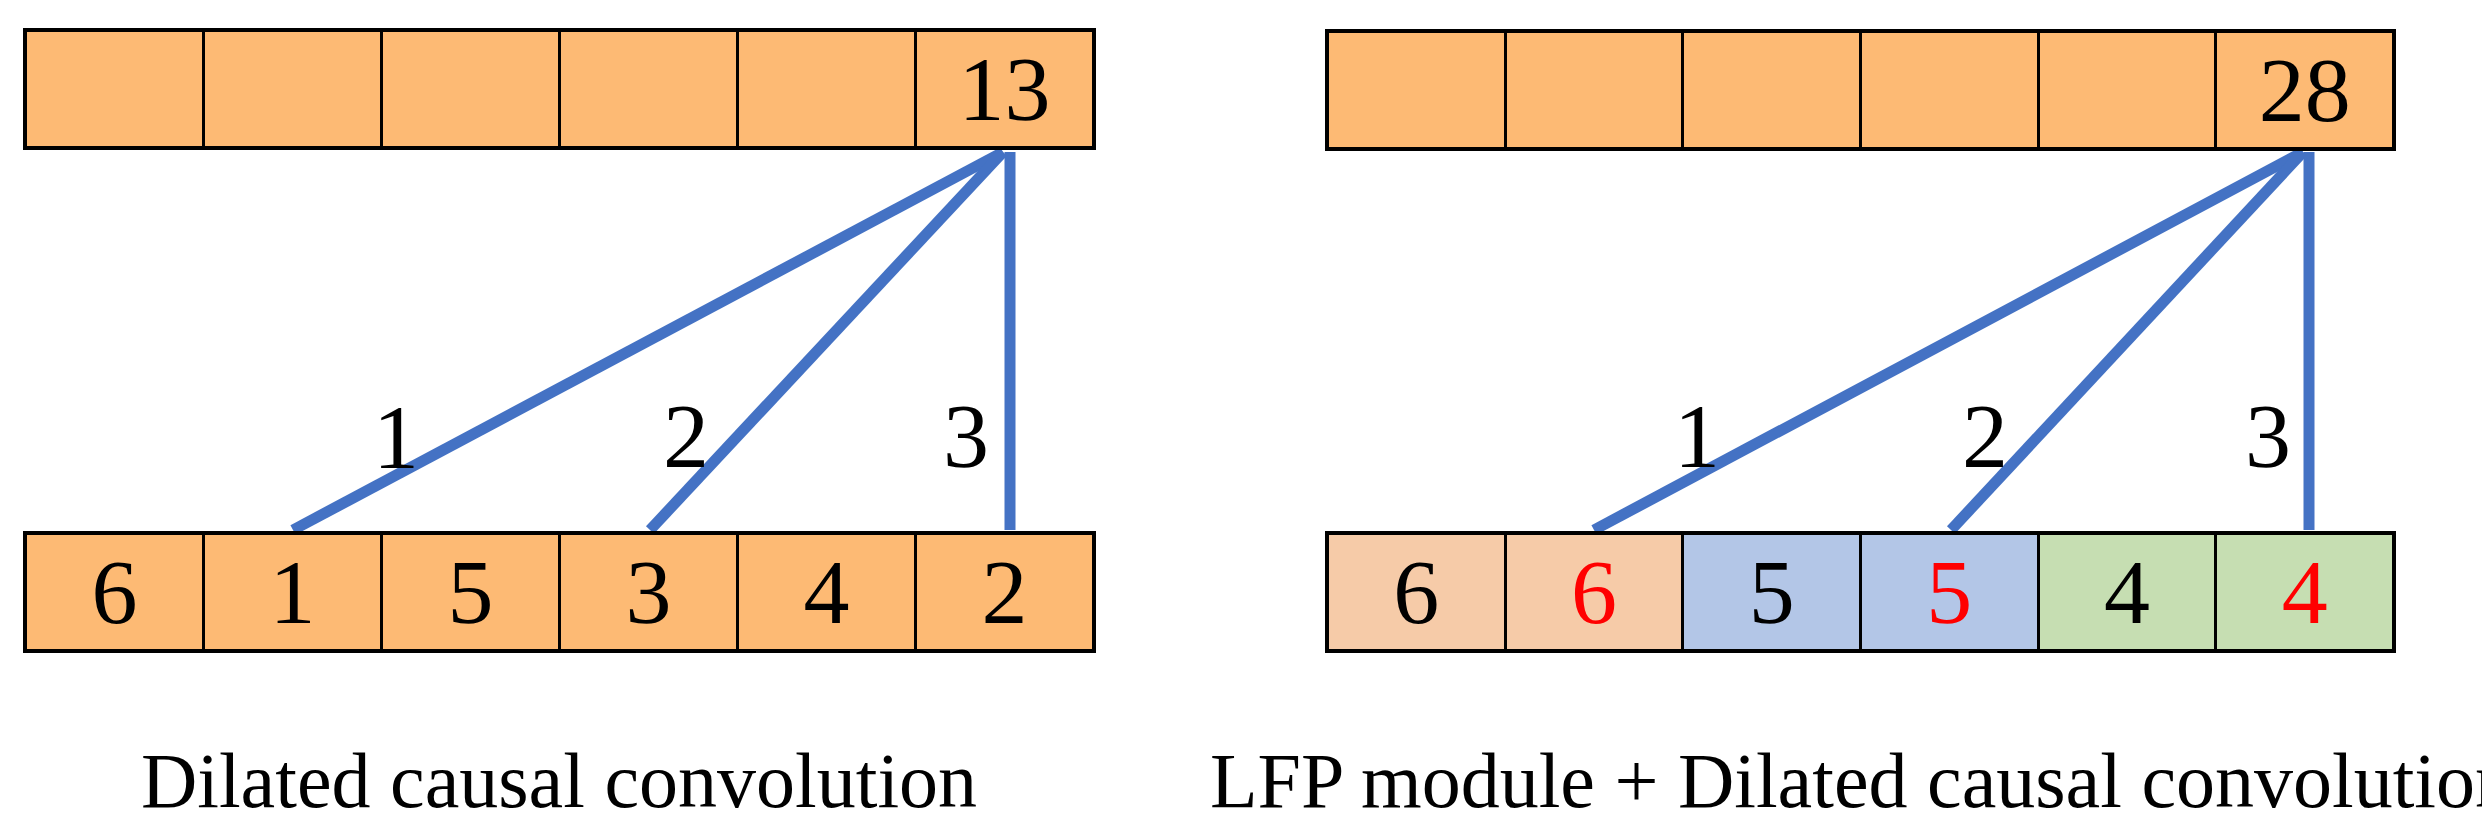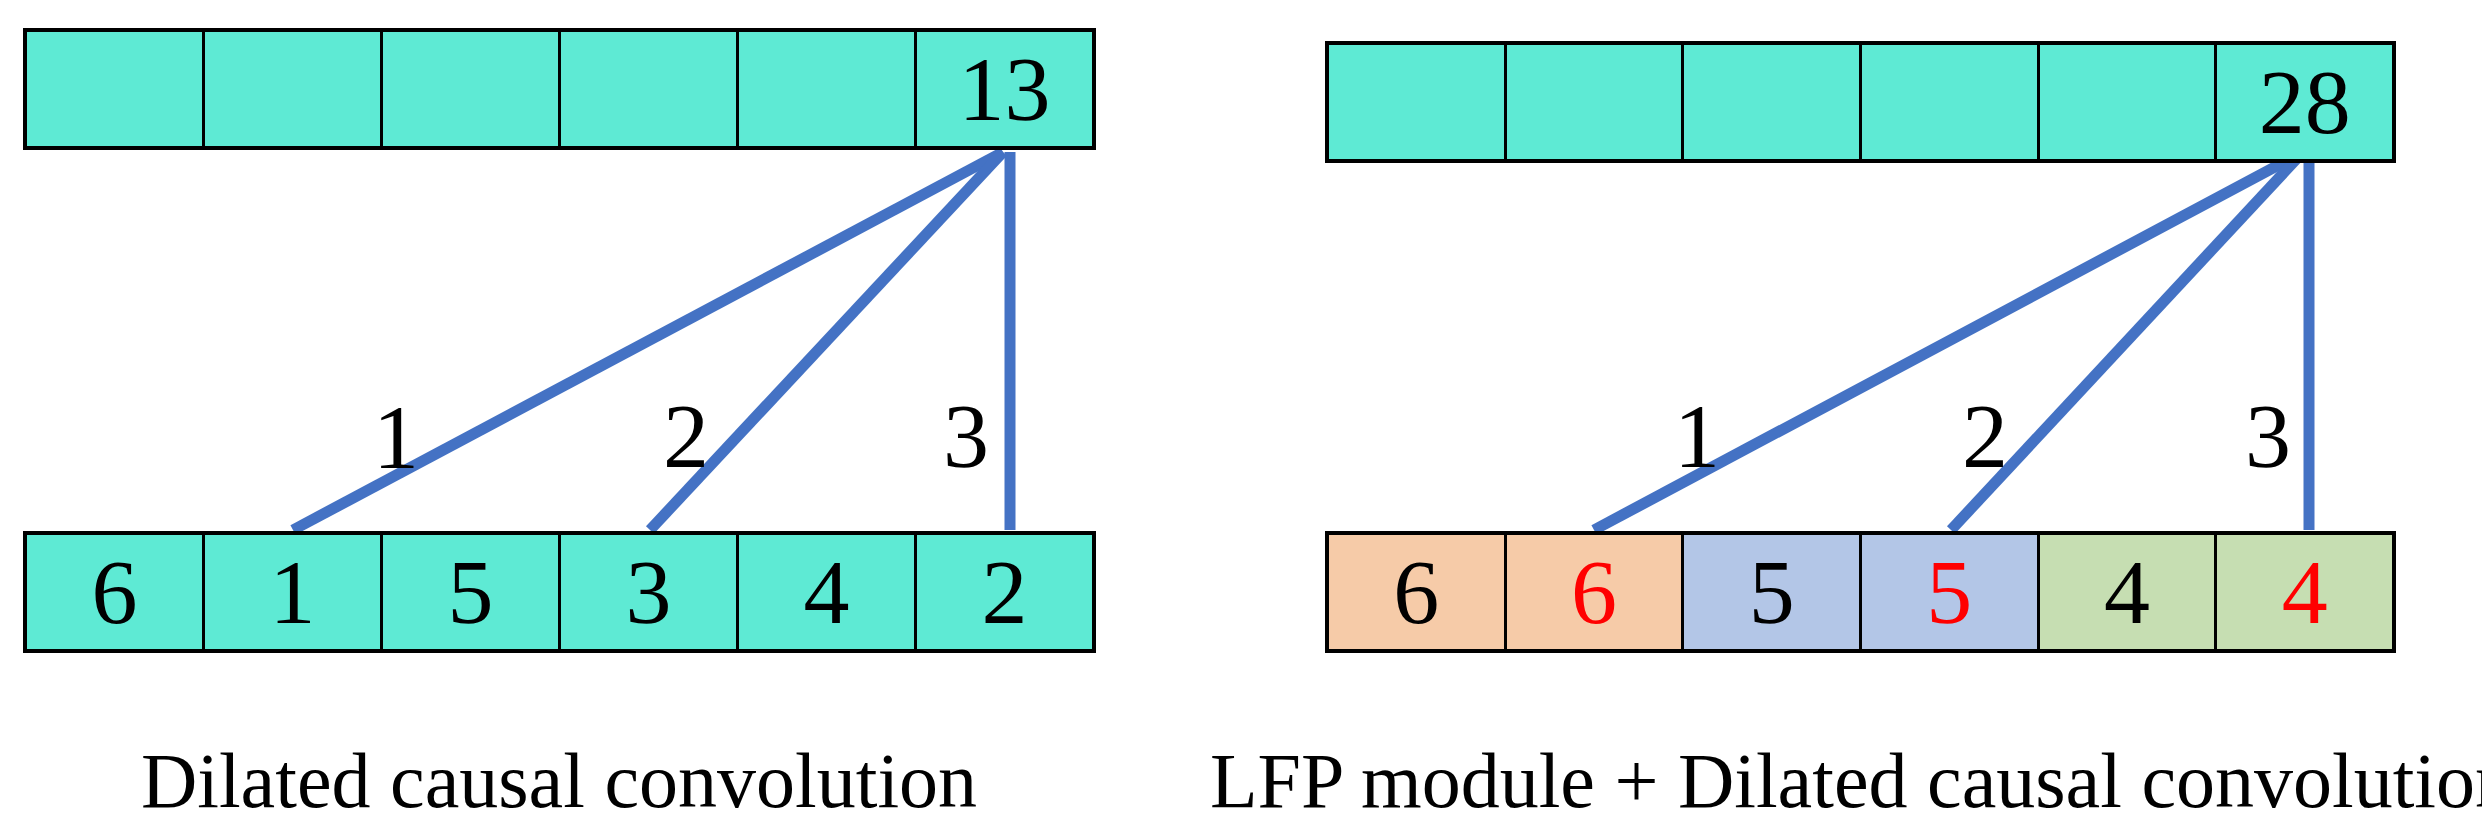--- a/index.html
+++ b/index.html
@@ -10,21 +10,21 @@
     font-family:"Liberation Serif", serif;
     overflow:hidden;
   }
   .overlay{position:absolute;left:0;top:0;width:2482px;height:818px;}
   .row{
     position:absolute;
     display:flex;
     height:122px;
     border:4px solid #000;
     box-sizing:border-box;
-    background:#5eead4;
+    background:#fdba74;
   }
   .cell{
     flex:1 1 0;
     display:flex;
     align-items:center;
     justify-content:center;
     font-size:92px;
     line-height:1;
     color:#000;
     border-left:3px solid #000;
@@ -78,21 +78,21 @@
     <div class="cell">6</div>
     <div class="cell">1</div>
     <div class="cell">5</div>
     <div class="cell">3</div>
     <div class="cell">4</div>
     <div class="cell">2</div>
   </div>
 
   <div class="caption" style="left:559px;top:742px;">Dilated causal convolution</div>
 
-  <div class="row" style="left:1325px;top:41px;width:1071px;">
+  <div class="row" style="left:1325px;top:29px;width:1071px;">
     <div class="cell"></div>
     <div class="cell"></div>
     <div class="cell"></div>
     <div class="cell"></div>
     <div class="cell"></div>
     <div class="cell">28</div>
   </div>
 
   <div class="wlabel" style="left:1697px;top:436px;">1</div>
   <div class="wlabel" style="left:1985px;top:436px;">2</div>

